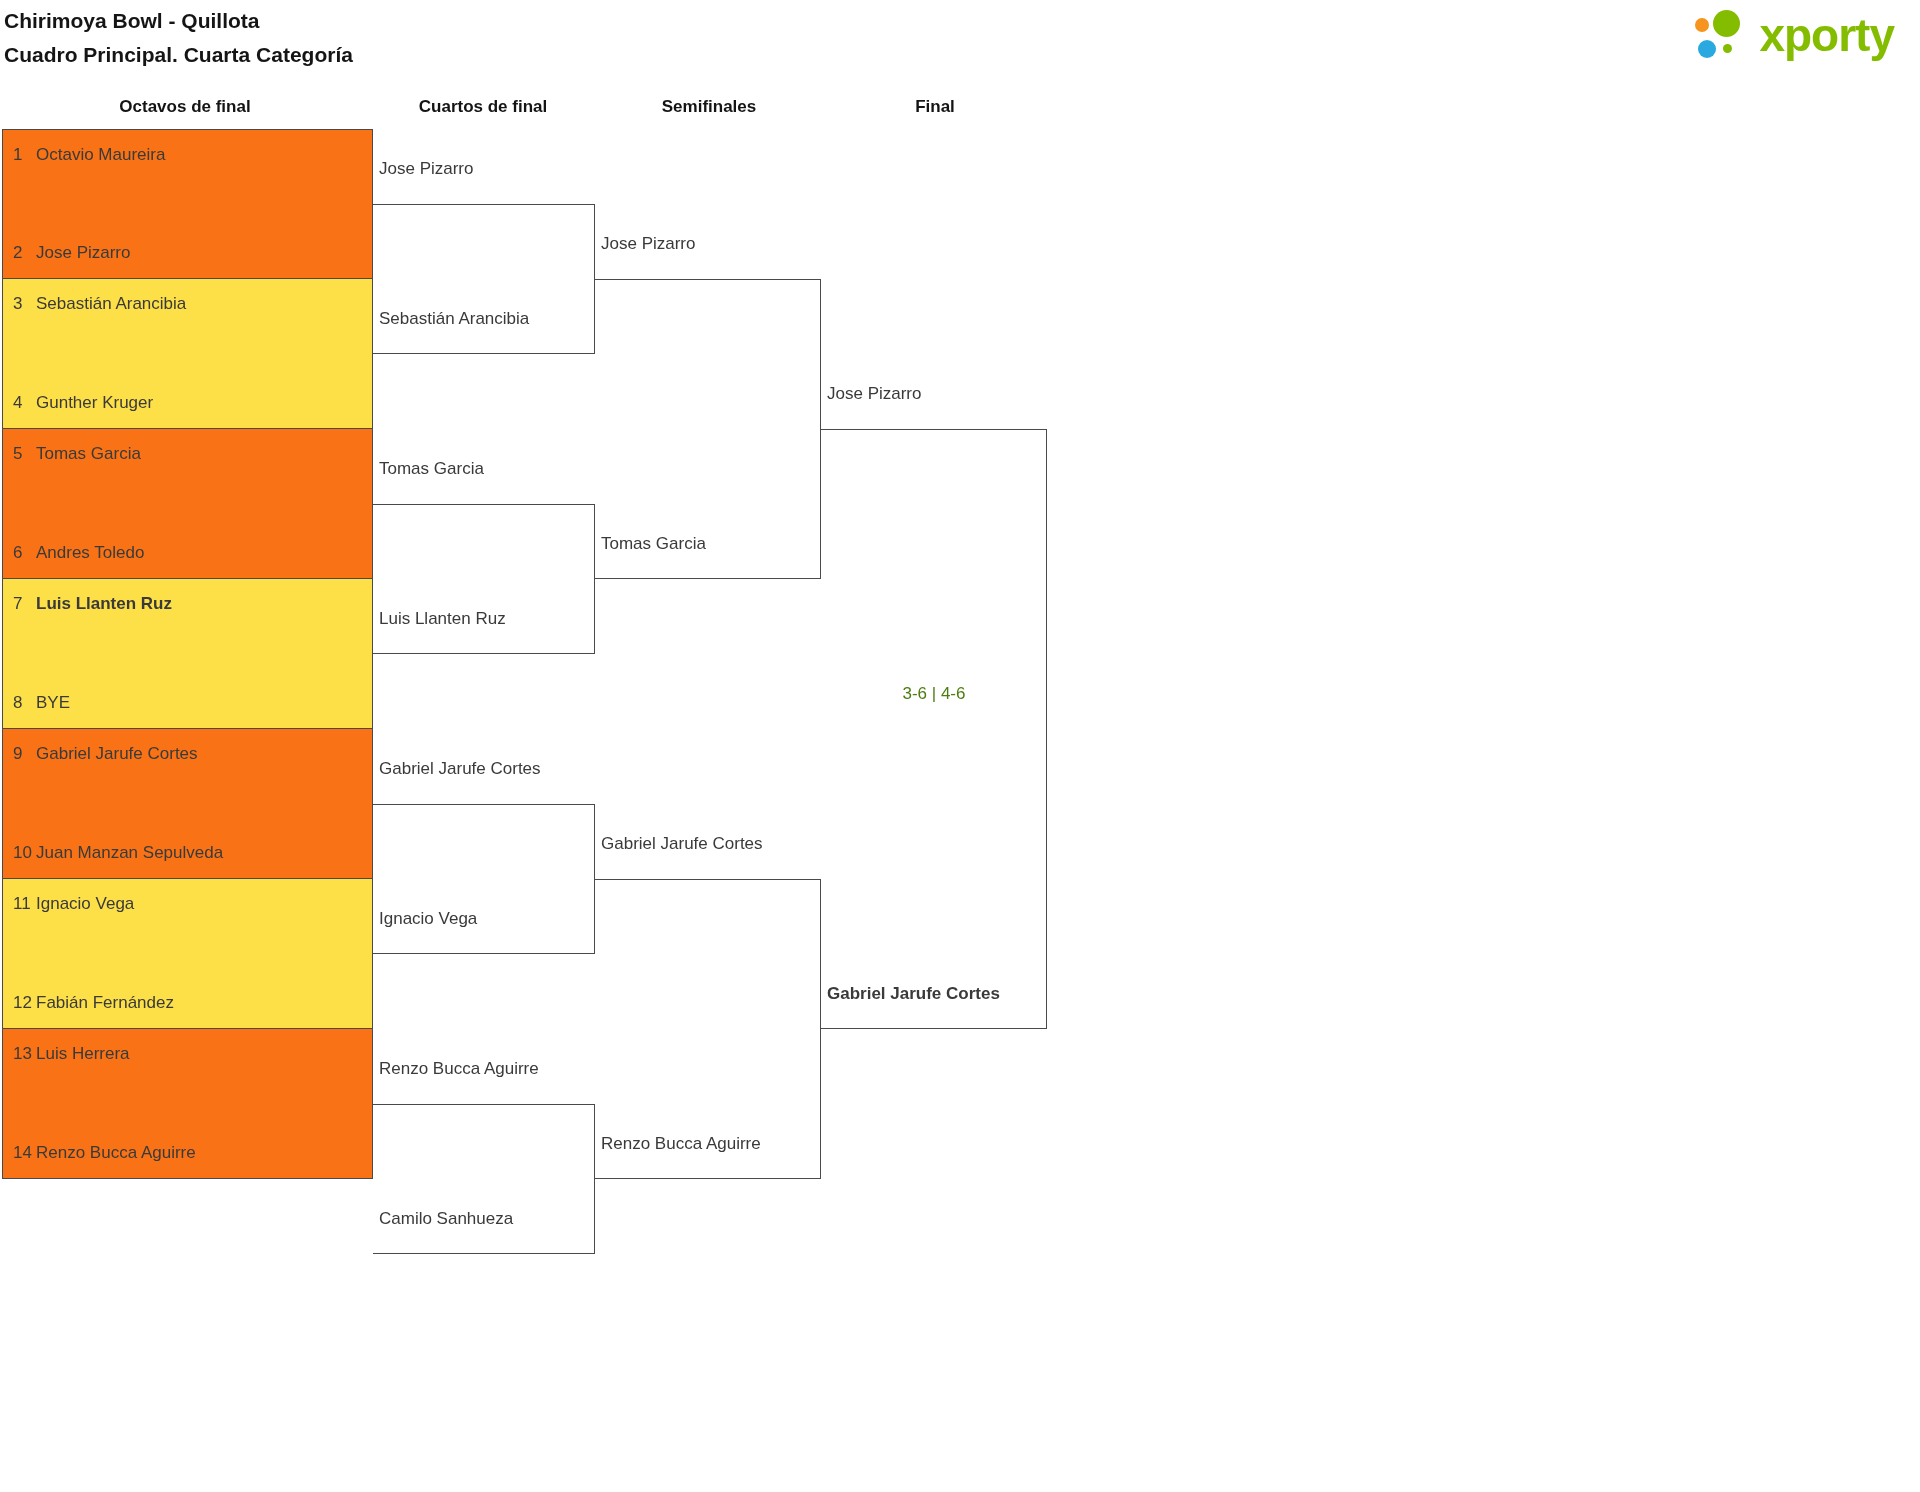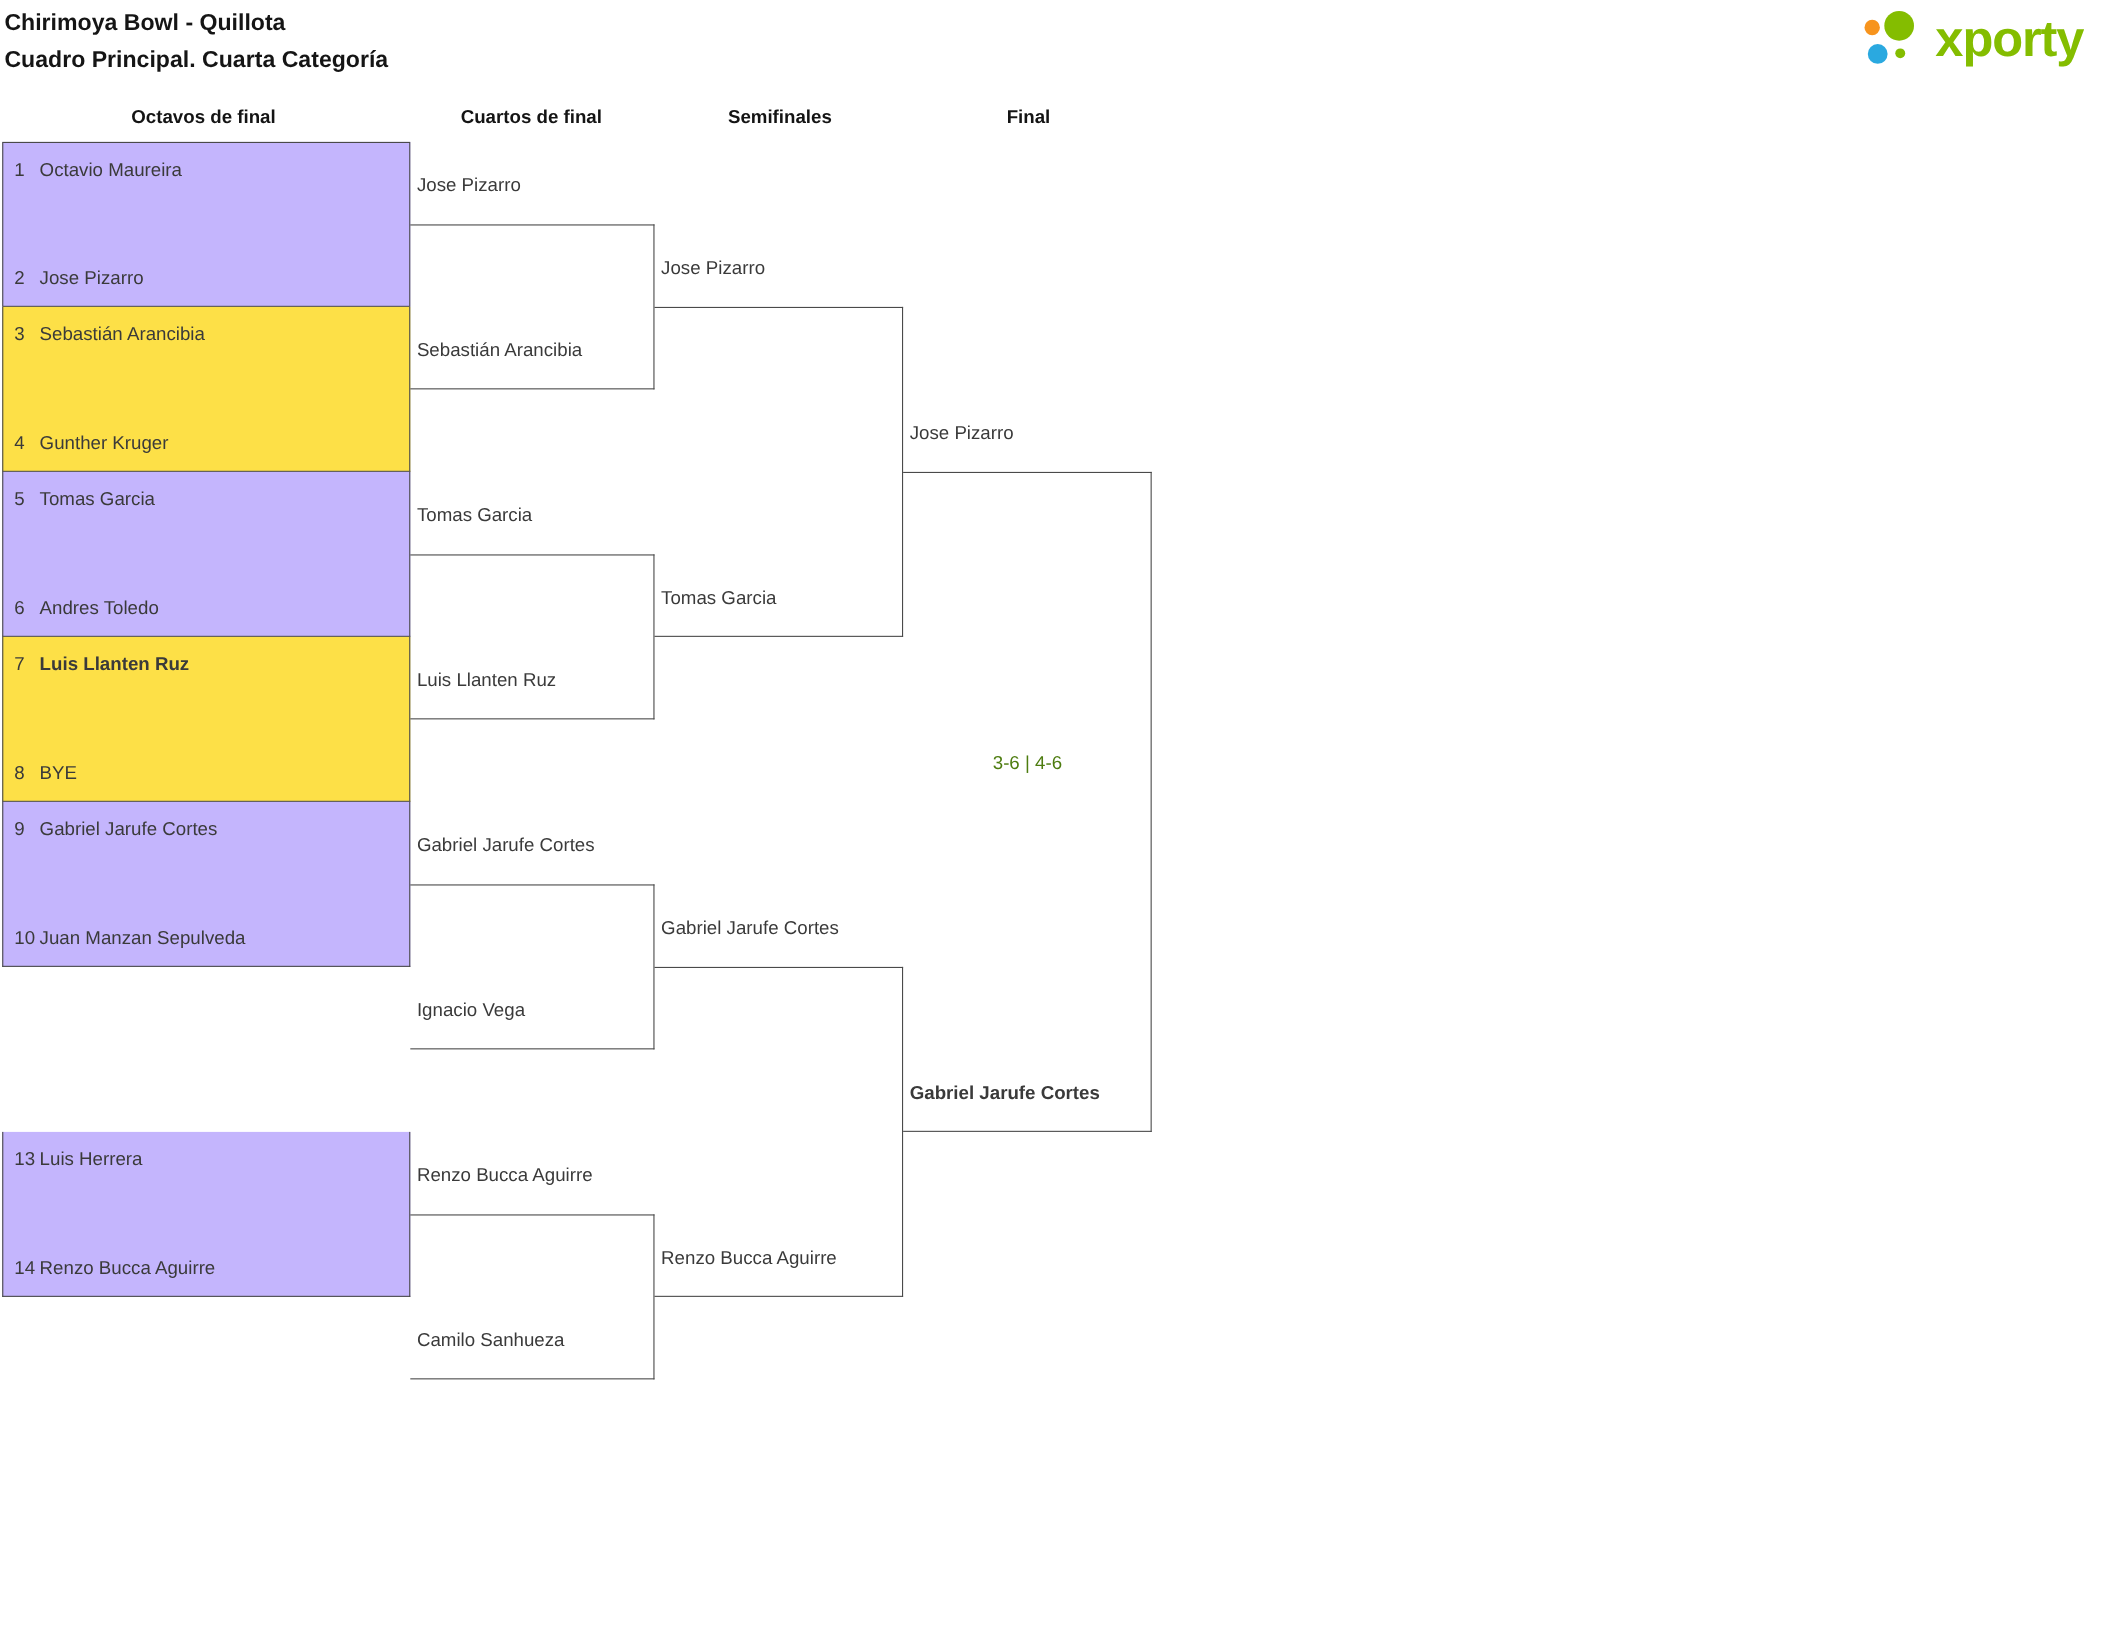--- a/index.html
+++ b/index.html
@@ -19,21 +19,21 @@
   .dot-blue   { width: 18px; height: 18px; left: 3px; top: 30px; background: #2aa9e0; }
   .dot-tiny   { width: 9px;  height: 9px;  left: 28px; top: 34px; background: #84bd00; }
   .logo-text { font-size: 46px; font-weight: 700; color: #84bd00; line-height: 50px; letter-spacing: -1px; }
 
   
   .rh { position: absolute; top: 97px; width: 240px; text-align: center; font-size: 17px; font-weight: 700; color: #141414; }
 
   
   .m16 { position: absolute; left: 2px; width: 371px; height: 150px; border: 1px solid #4a4a4a; border-top: none; background: #fde047; }
   .m16.first { border-top: 1px solid #4a4a4a; }
-  .m16.shaded { background: #c4b5fd; }
+  .m16.shaded { background: #f97316; }
   .player { position: absolute; left: 10px; right: 6px; font-size: 17px; color: #3a3a3a; line-height: 20px; white-space: nowrap; }
   .player.top { top: 15px; }
   .player.bot { bottom: 15px; }
   .seed { display: inline-block; width: 23px; color: #3a3a3a; }
   .bold { font-weight: 700; }
 
   
   .conn { position: absolute; border: 1px solid #4a4a4a; border-left: none; }
 
   
@@ -79,20 +79,24 @@
     <div class="player bot"><span class="seed">6</span><span class="pname">Andres Toledo</span></div>
   </div>
   <div class="m16" style="top:579px">
     <div class="player top"><span class="seed">7</span><span class="pname bold">Luis Llanten Ruz</span></div>
     <div class="player bot"><span class="seed">8</span><span class="pname">BYE</span></div>
   </div>
   <div class="m16 shaded" style="top:729px">
     <div class="player top"><span class="seed">9</span><span class="pname">Gabriel Jarufe Cortes</span></div>
     <div class="player bot"><span class="seed">10</span><span class="pname">Juan Manzan Sepulveda</span></div>
   </div>
+  <div class="m16" style="top:879px">
+    <div class="player top"><span class="seed">11</span><span class="pname">Ignacio Vega</span></div>
+    <div class="player bot"><span class="seed">12</span><span class="pname">Fabián Fernández</span></div>
+  </div>
   <div class="m16 shaded" style="top:1029px">
     <div class="player top"><span class="seed">13</span><span class="pname">Luis Herrera</span></div>
     <div class="player bot"><span class="seed">14</span><span class="pname">Renzo Bucca Aguirre</span></div>
   </div>
 
   <div class="conn" style="left:373px;width:222px;top:204px;height:150px"></div>
   <div class="conn" style="left:373px;width:222px;top:504px;height:150px"></div>
   <div class="conn" style="left:373px;width:222px;top:804px;height:150px"></div>
   <div class="conn" style="left:373px;width:222px;top:1104px;height:150px"></div>
 

